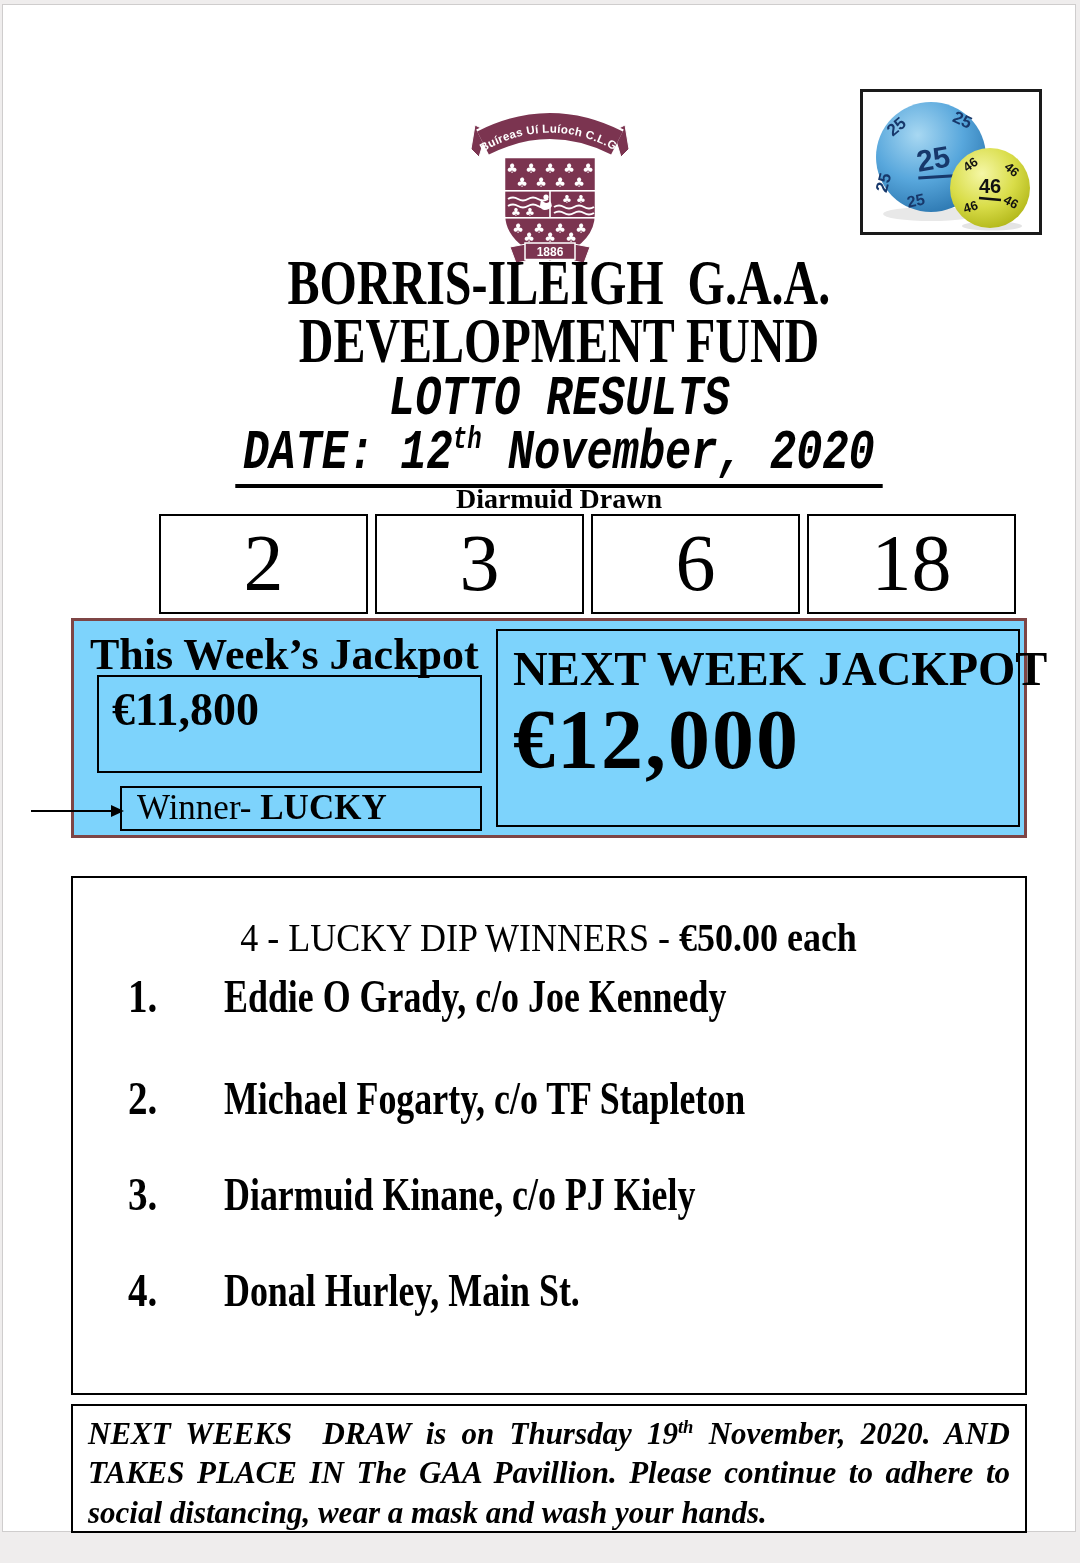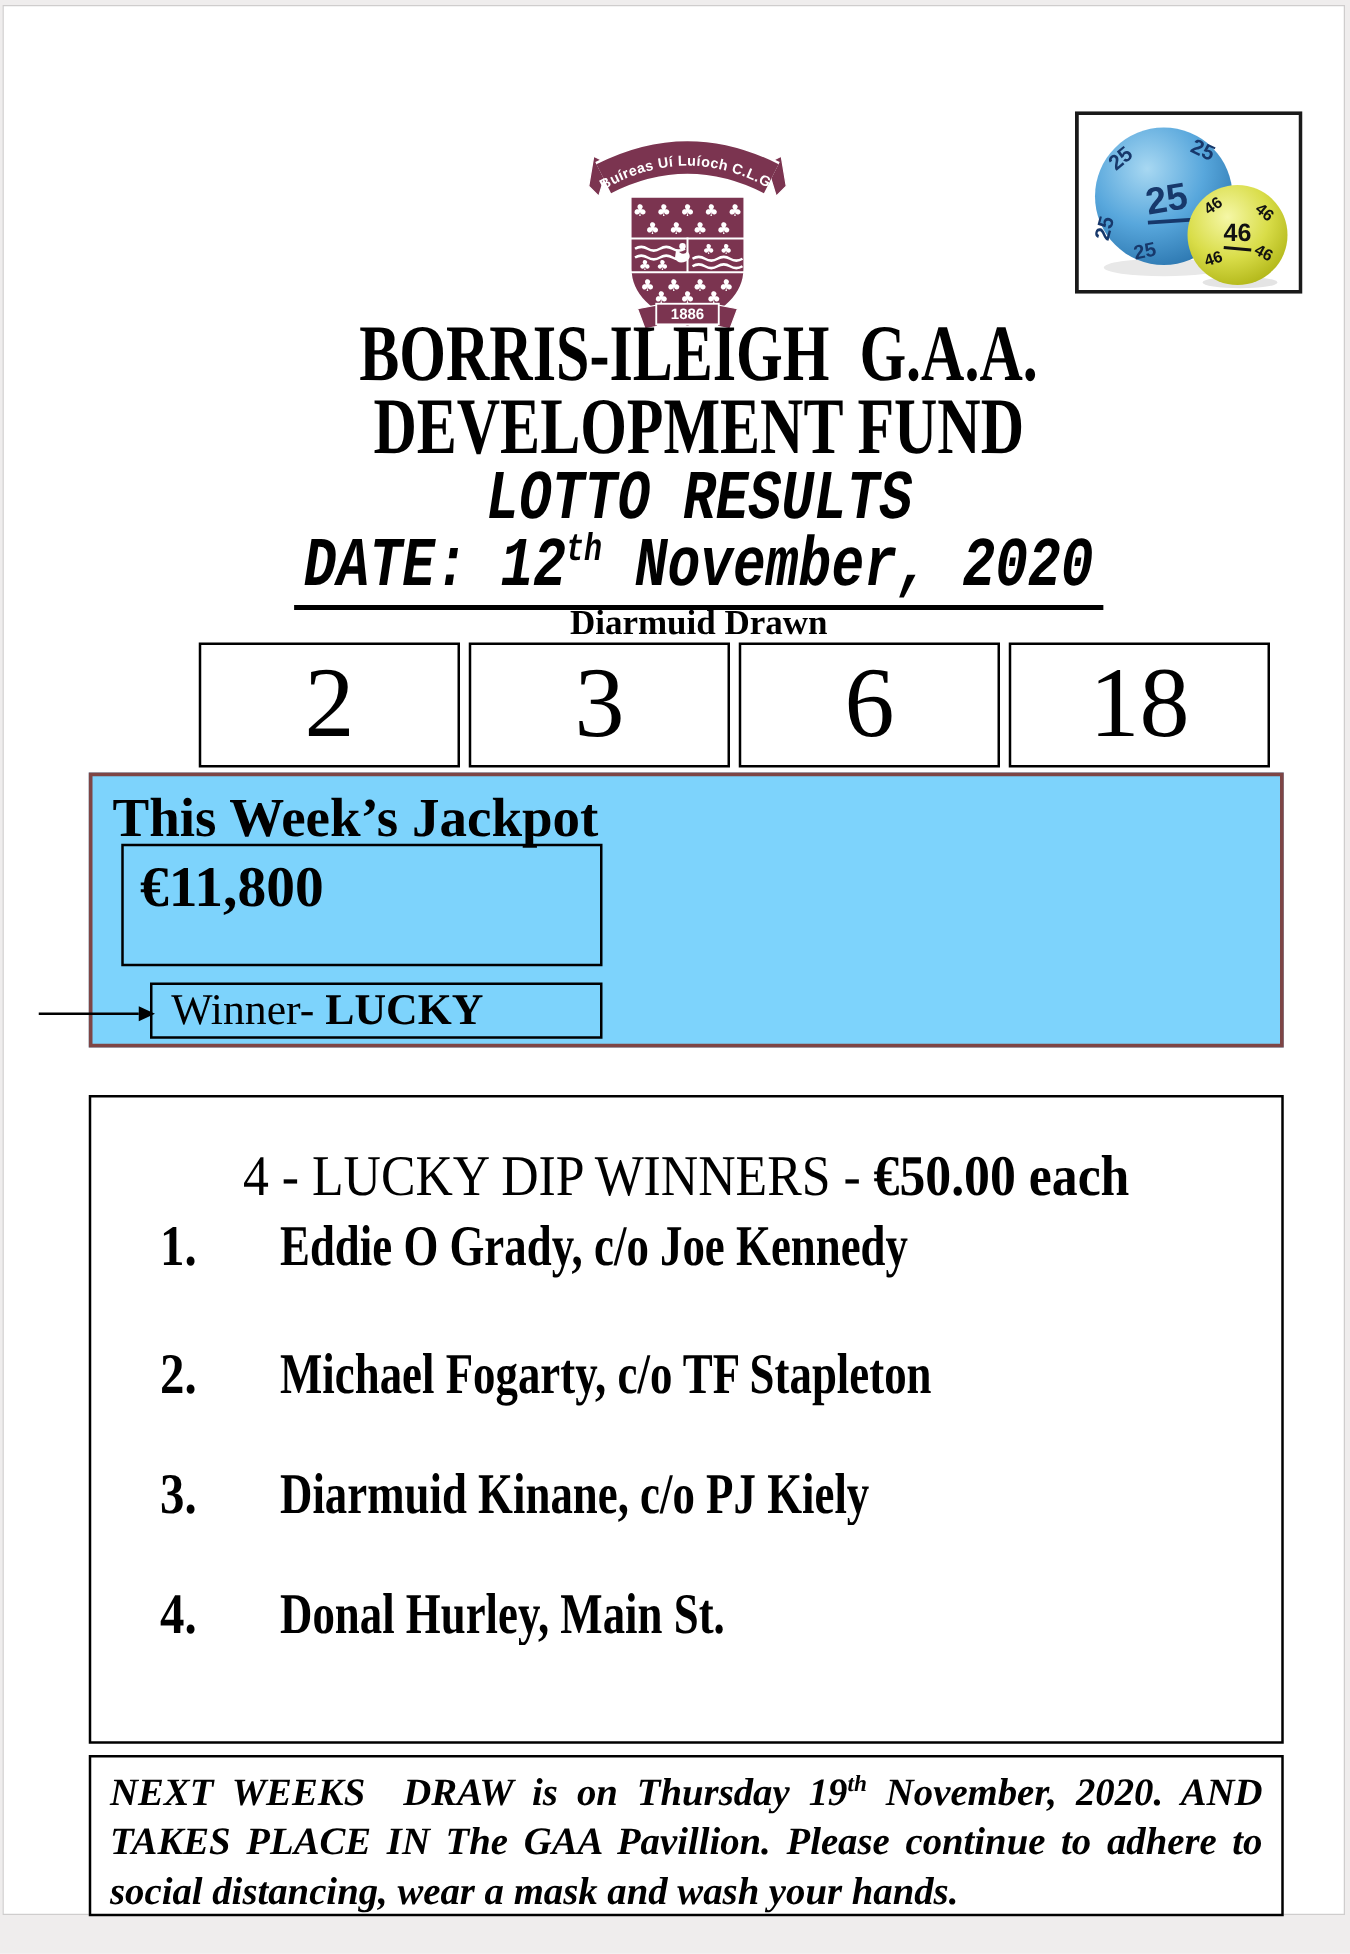--- a/index.html
+++ b/index.html
@@ -42,21 +42,21 @@
   .winnerbox{
     left:46px;top:165px;width:362px;height:45px;border:2px solid #000;box-sizing:border-box;
     font-size:35px;line-height:40px;padding-left:15px;white-space:nowrap;
   }
   .winnerbox b{font-weight:bold;}
   .nextbox{left:422px;top:8px;width:524px;height:198px;border:2px solid #000;box-sizing:border-box;padding-left:15px;}
   .nw-label{margin-top:10px;font-weight:bold;font-size:48px;white-space:nowrap;}
   .nw-amount{margin-top:2px;font-weight:bold;font-size:84px;line-height:1;letter-spacing:2px;}
   
   .lucky{left:68px;top:871px;width:956px;height:519px;border:2px solid #000;box-sizing:border-box;background:#fff;}
-  .ld-title{left:0;top:36px;width:100%;text-align:center;font-size:46px;white-space:nowrap;}
+  .ld-title{left:0;top:36px;width:100%;text-align:center;font-size:40px;white-space:nowrap;}
   .ld-title .sq{display:inline-block;transform:scaleX(0.9);transform-origin:center;}
   .ld-title b{font-weight:bold;}
   .ld-row{left:55px;height:52px;display:flex;font-weight:bold;font-size:46px;line-height:52px;white-space:nowrap;}
   .ld-num{width:96px;display:inline-block;transform:scaleX(0.85);transform-origin:left;}
   .ld-name{display:inline-block;transform:scaleX(0.78);transform-origin:left;}
   
   .footer{
     left:68px;top:1399px;width:956px;height:129px;border:2px solid #000;box-sizing:border-box;
     padding:8px 15px;font-weight:bold;font-style:italic;font-size:31px;line-height:1.27;
     text-align:justify;background:#fff;
@@ -197,20 +197,24 @@
       <div class="tw-amount">€11,800</div>
     </div>
     <svg class="abs" style="left:-43px;top:180px;overflow:visible;" width="94" height="20" viewBox="0 0 94 20">
       <line x1="0" y1="10" x2="80" y2="10" stroke="#000" stroke-width="2"></line>
       <polygon points="80,4 93,10 80,16" fill="#000"></polygon>
     </svg>
     <div class="abs winnerbox">
       <span>Winner-</span>
       <b>LUCKY</b>
     </div>
+    <div class="abs nextbox">
+      <div class="nw-label">NEXT WEEK JACKPOT</div>
+      <div class="nw-amount">€12,000</div>
+    </div>
   </div>
 
   <div class="abs lucky">
     <div class="abs ld-title">
       <span class="sq"><span>4 - LUCKY DIP WINNERS - </span><b>€50.00 each</b></span>
     </div>
     <div class="abs ld-row" style="top:93px;">
       <span class="ld-num">1.</span>
       <span class="ld-name">Eddie O Grady, c/o Joe Kennedy</span>
     </div>

